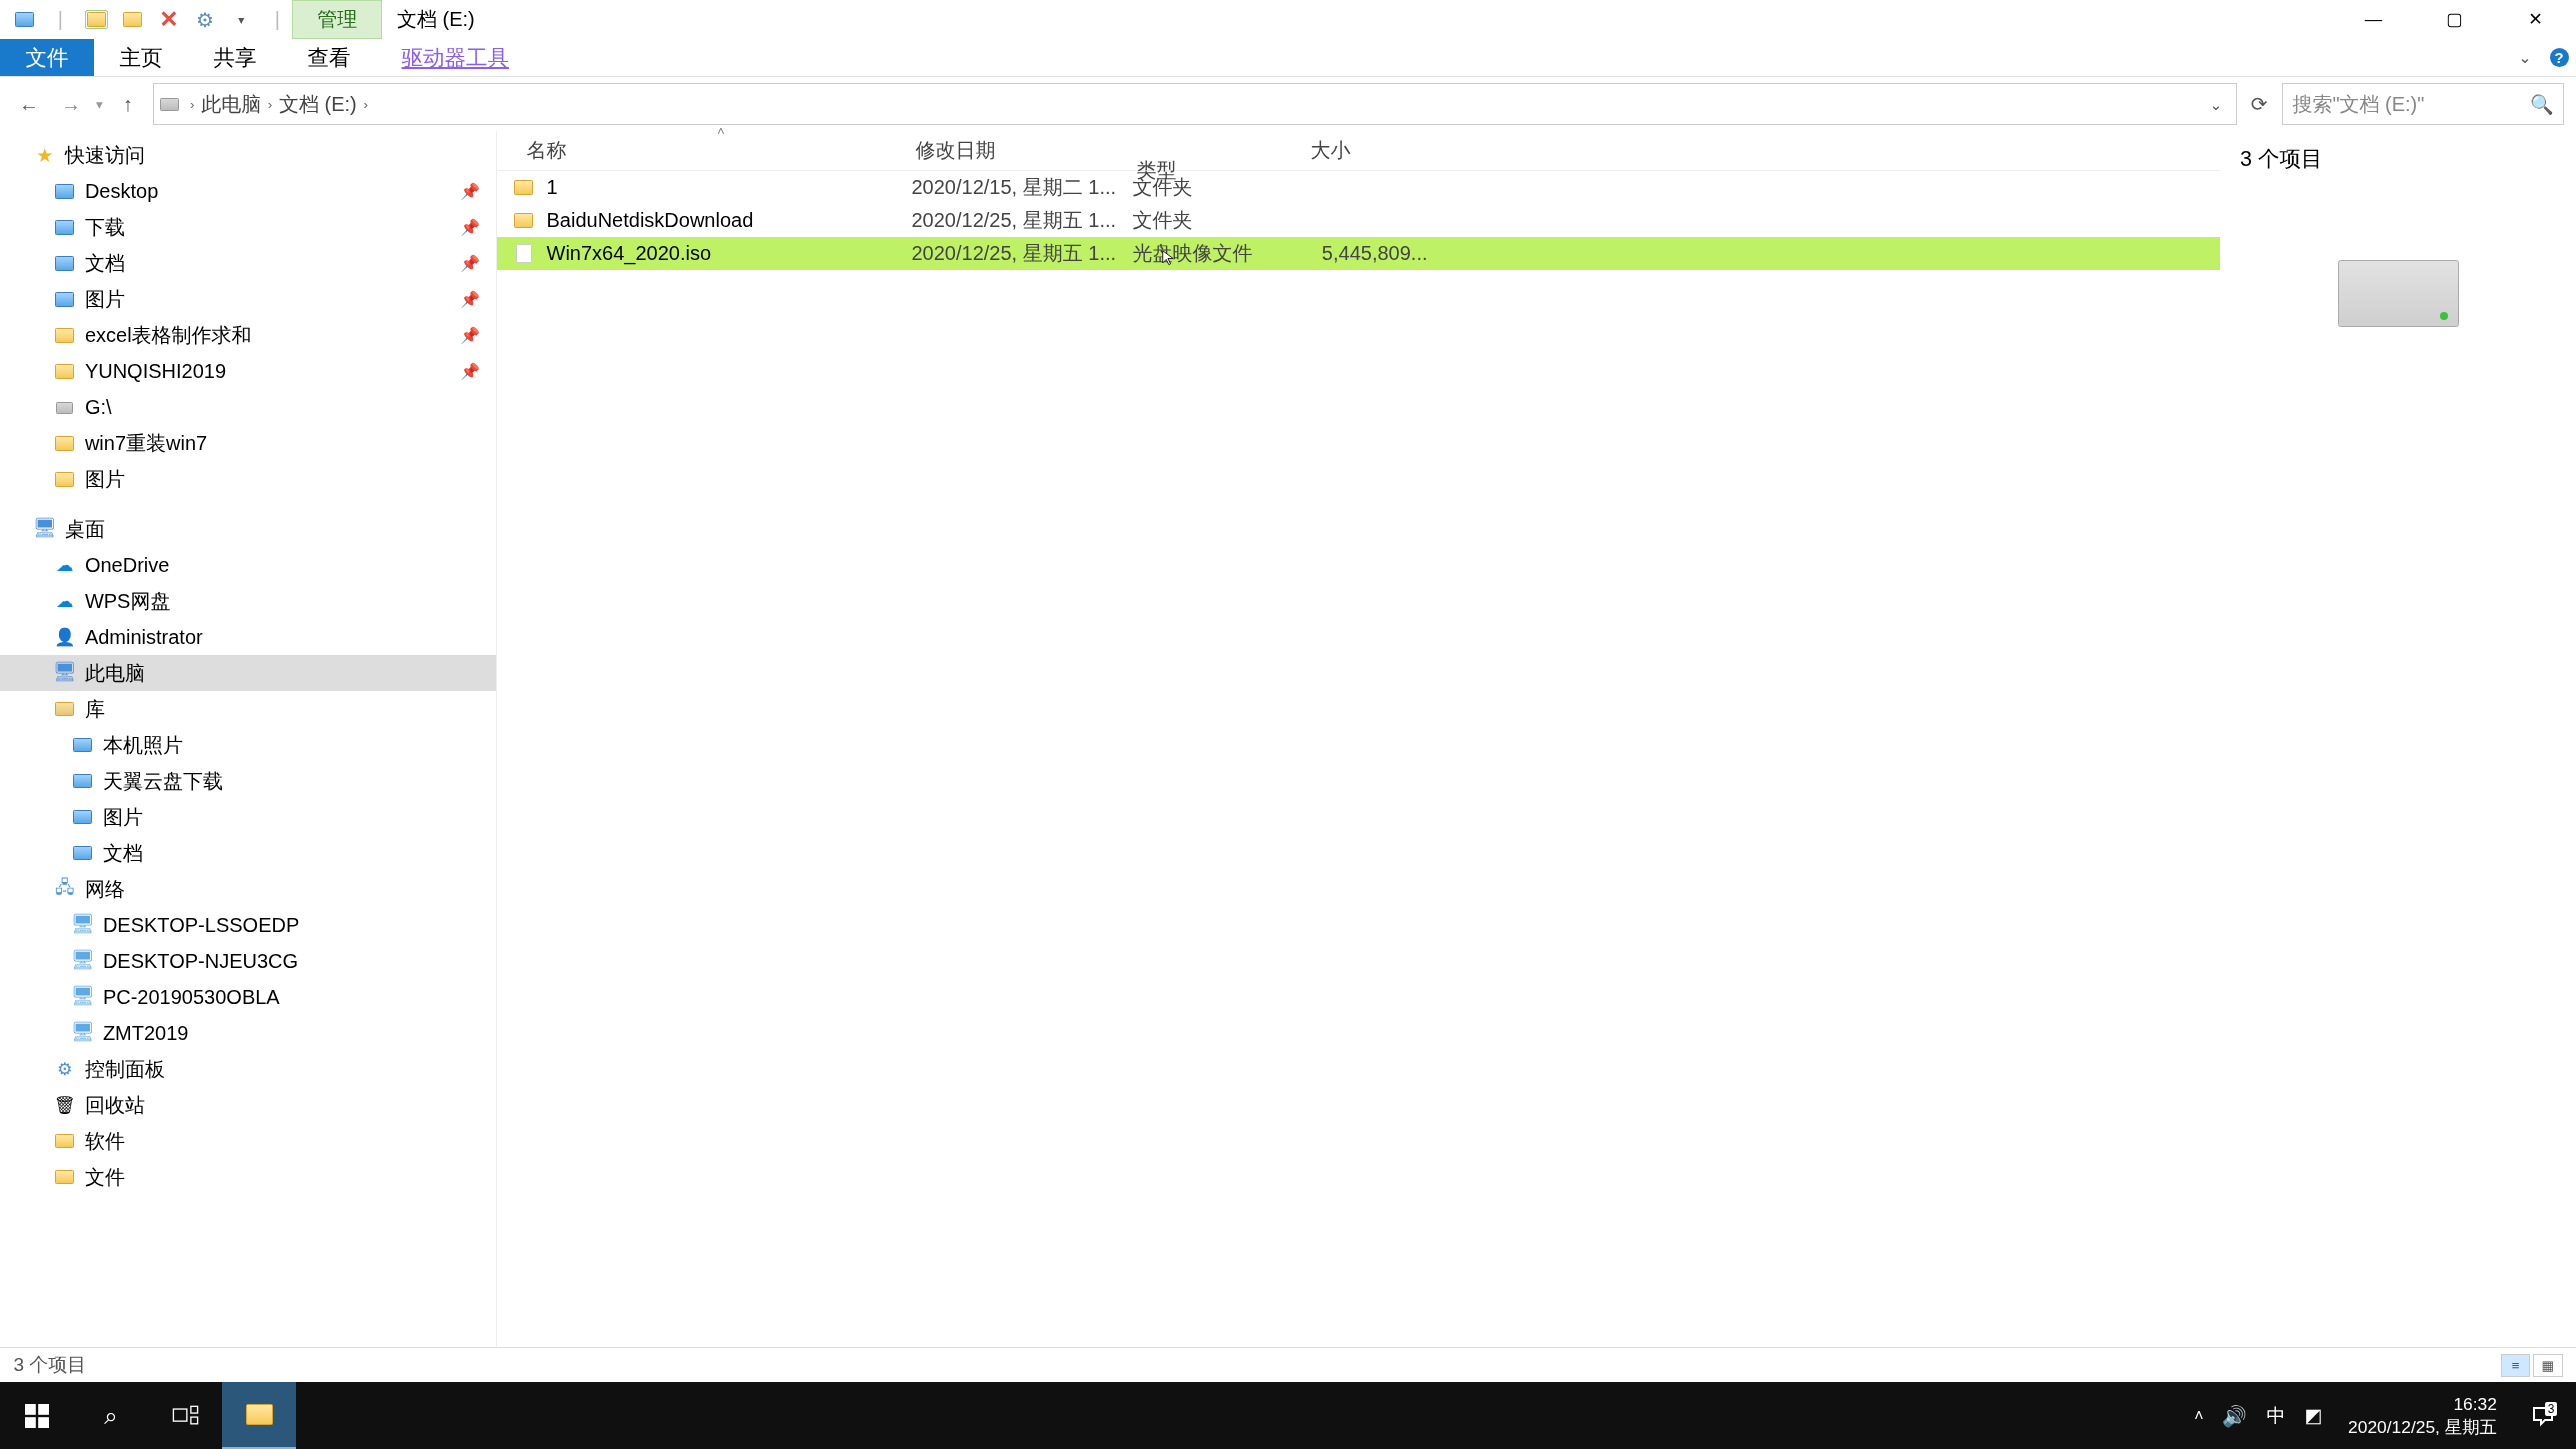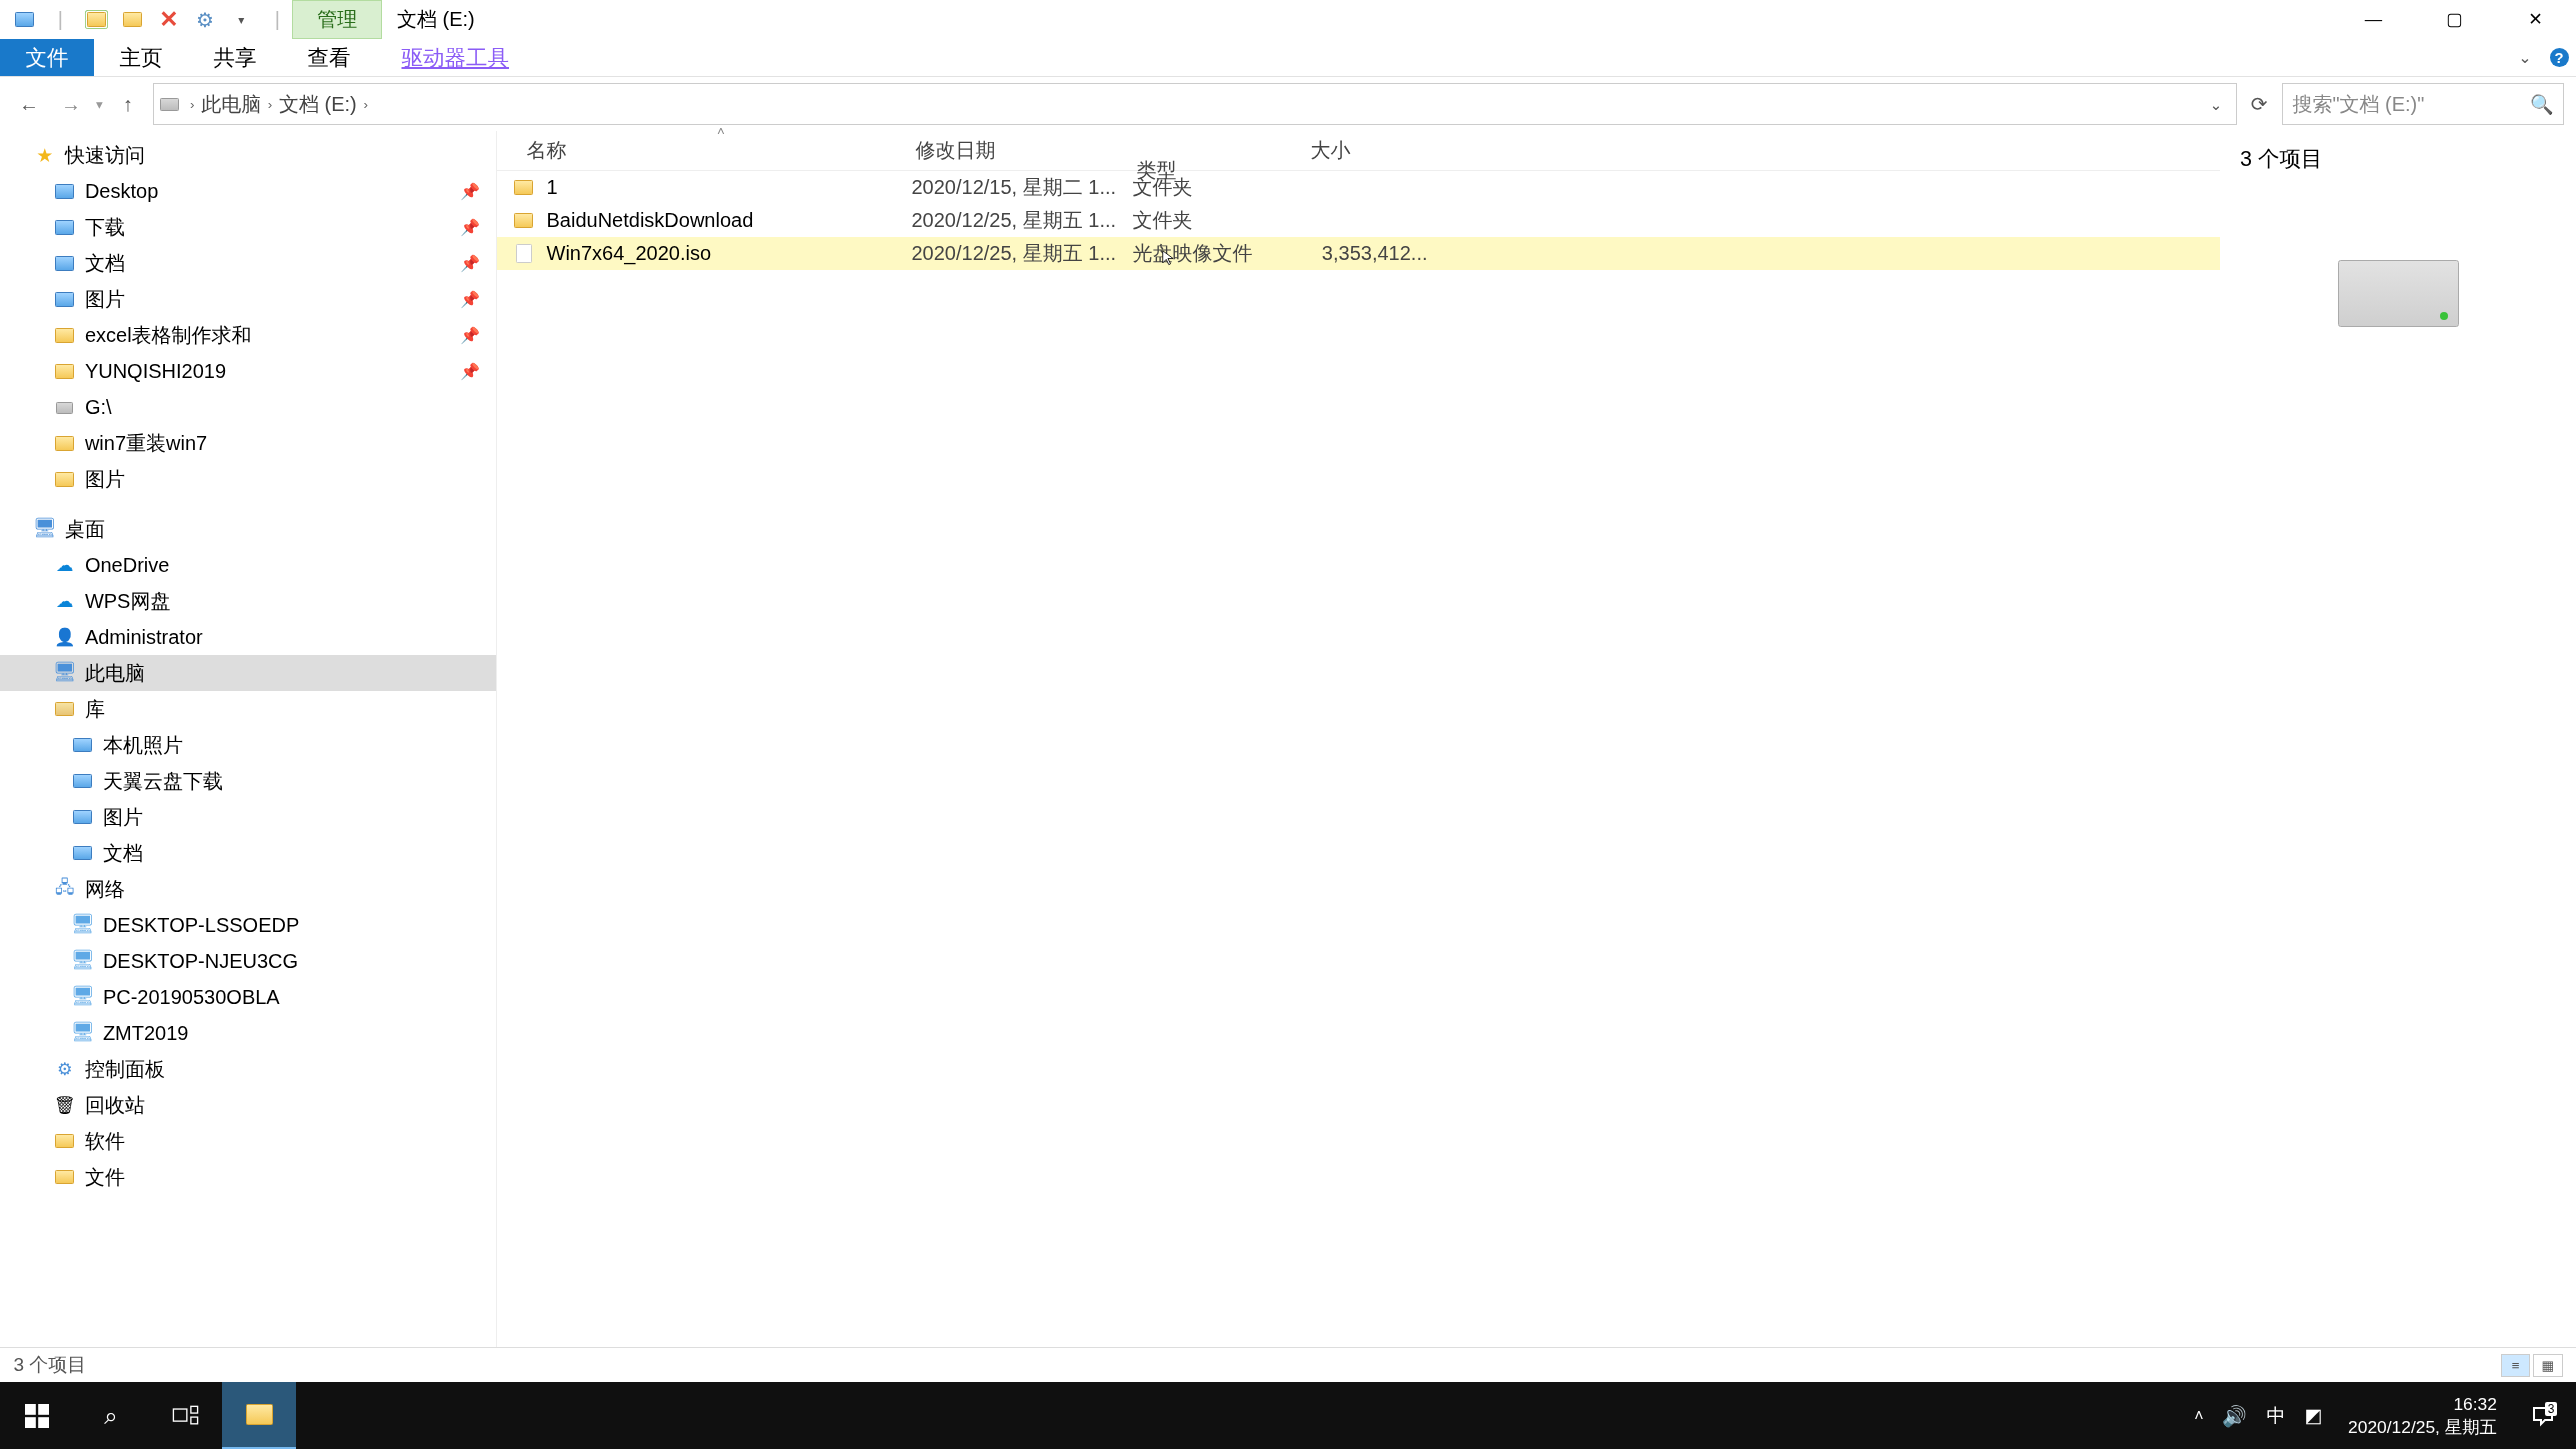--- a/index.html
+++ b/index.html
@@ -57,21 +57,21 @@
 .col-type { width: 174px; margin-top: 40px; }
 .col-size { width: 121px; }
 
 .rows { flex: 1; position: relative; }
 .row { height: 33px; display: flex; align-items: center; font-size: 20px; padding-left: 16px; cursor: pointer; }
 .row .ico { width: 21.5px; height: 21.5px; margin-right: 12px; display:flex;align-items:center;justify-content:center; }
 .row .rname { width: 365px; }
 .row .rdate { width: 221px; color: #444; }
 .row .rtype { width: 174px; color: #444; }
 .row .rsize { width: 121px; color: #444; text-align: right; }
-.row.selected { background: #fef9c3; }
+.row.selected { background: #bef264; }
 .cursor { position: absolute; width: 17.4px; height: 17.4px; pointer-events: none; }
 
 .preview { width: 356px; padding: 13.4px 20px; font-size: 21.5px; }
 .preview .title { margin-bottom: 87px; }
 .preview .drive { display: flex; justify-content: center; }
 .drive-icon{width:121px;height:67px;background:linear-gradient(#e2e2e2,#cfcfcf);border:0.7px solid #aaa;border-radius:2.7px;position:relative;}
 .drive-icon::after{content:"";position:absolute;right:9.4px;bottom:6.7px;width:8px;height:8px;background:#3ac23a;border-radius:50%;}
 
 
 .statusbar { height: 35px; border-top: 0.7px solid #ddd; display: flex; align-items: center; font-size: 19px; color: #555; padding: 0 13.4px; }
@@ -405,21 +405,21 @@
           <span class="rtype">文件夹</span>
           <span class="rsize"></span>
         </div>
         <div class="row selected">
           <span class="ico">
             <span class="file-svg"></span>
           </span>
           <span class="rname">Win7x64_2020.iso</span>
           <span class="rdate">2020/12/25, 星期五 1...</span>
           <span class="rtype">光盘映像文件</span>
-          <span class="rsize">3,353,412...</span>
+          <span class="rsize">5,445,809...</span>
         </div>
         <svg class="cursor" style="left:664px; top:78px;" viewBox="0 0 20 20">
           <path d="M2 2 L2 16 L6 12 L9 18 L11 17 L8 11 L14 11 Z" fill="#fff" stroke="#000" stroke-width="1"></path>
         </svg>
       </div>
   </div>
 
   <div class="preview">
     <div class="title">3 个项目</div>
     <div class="drive">

